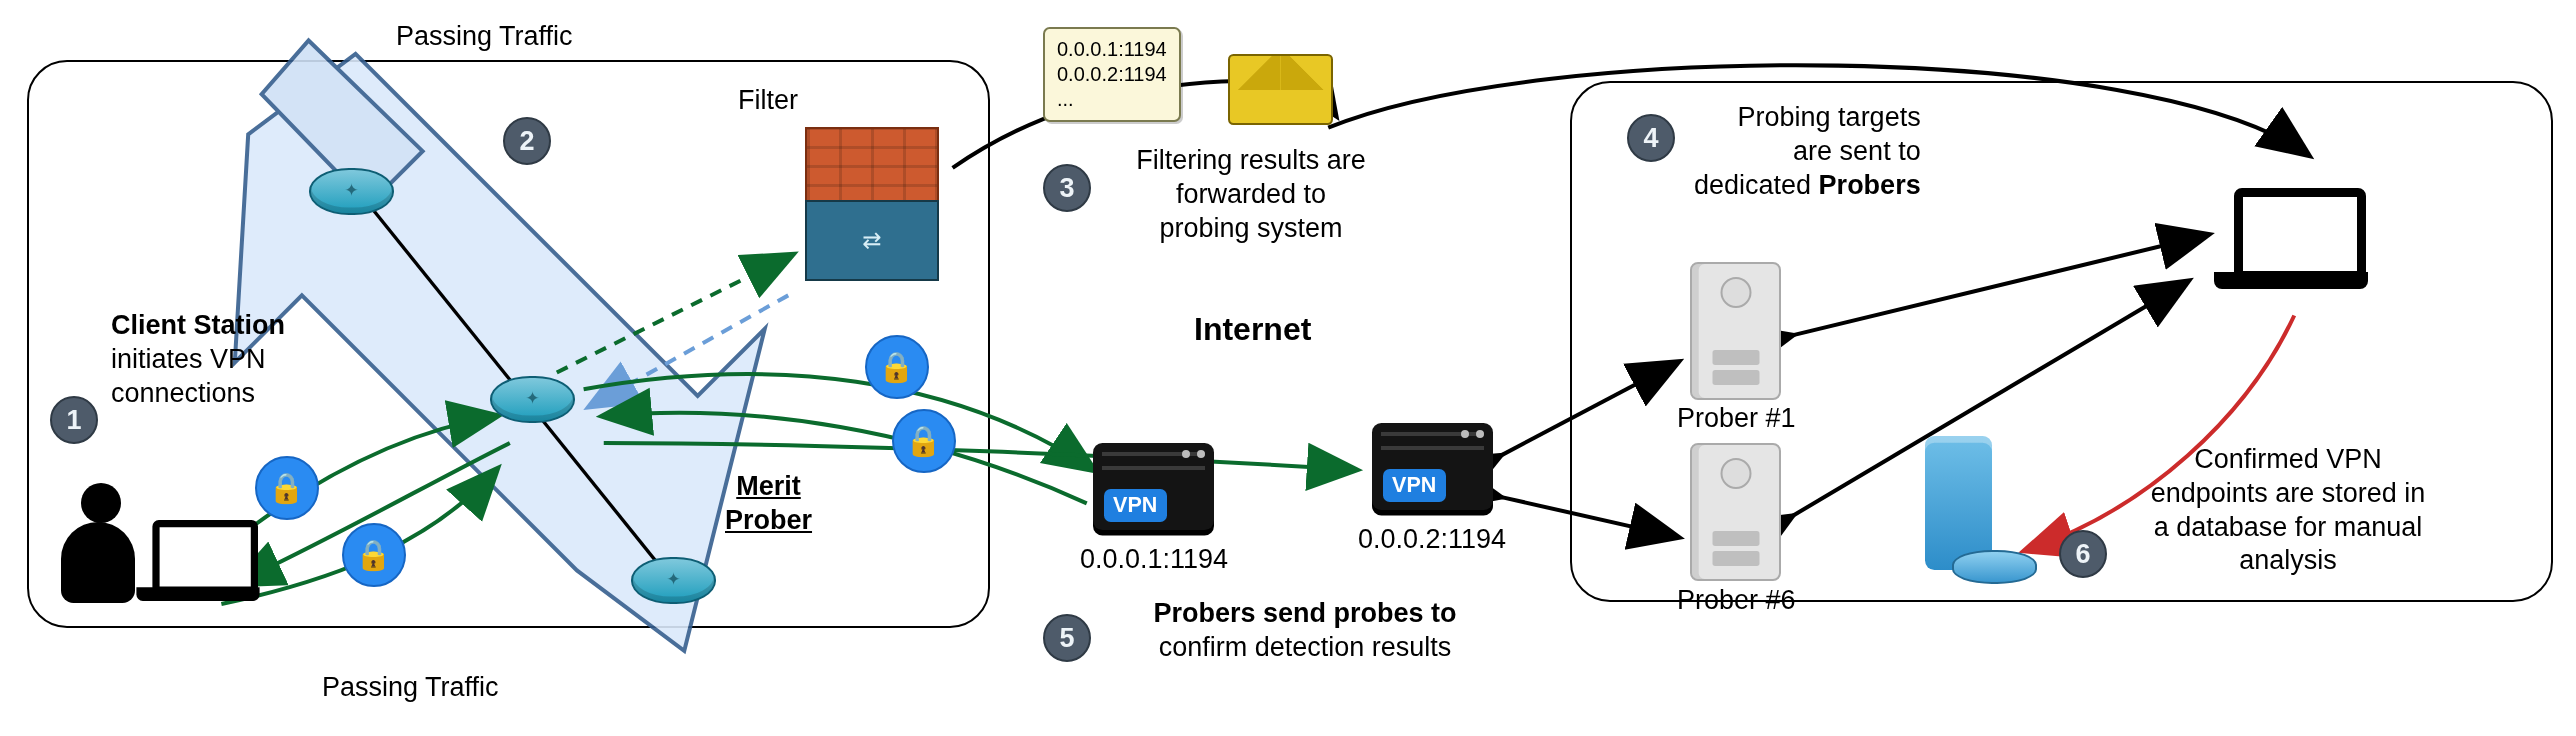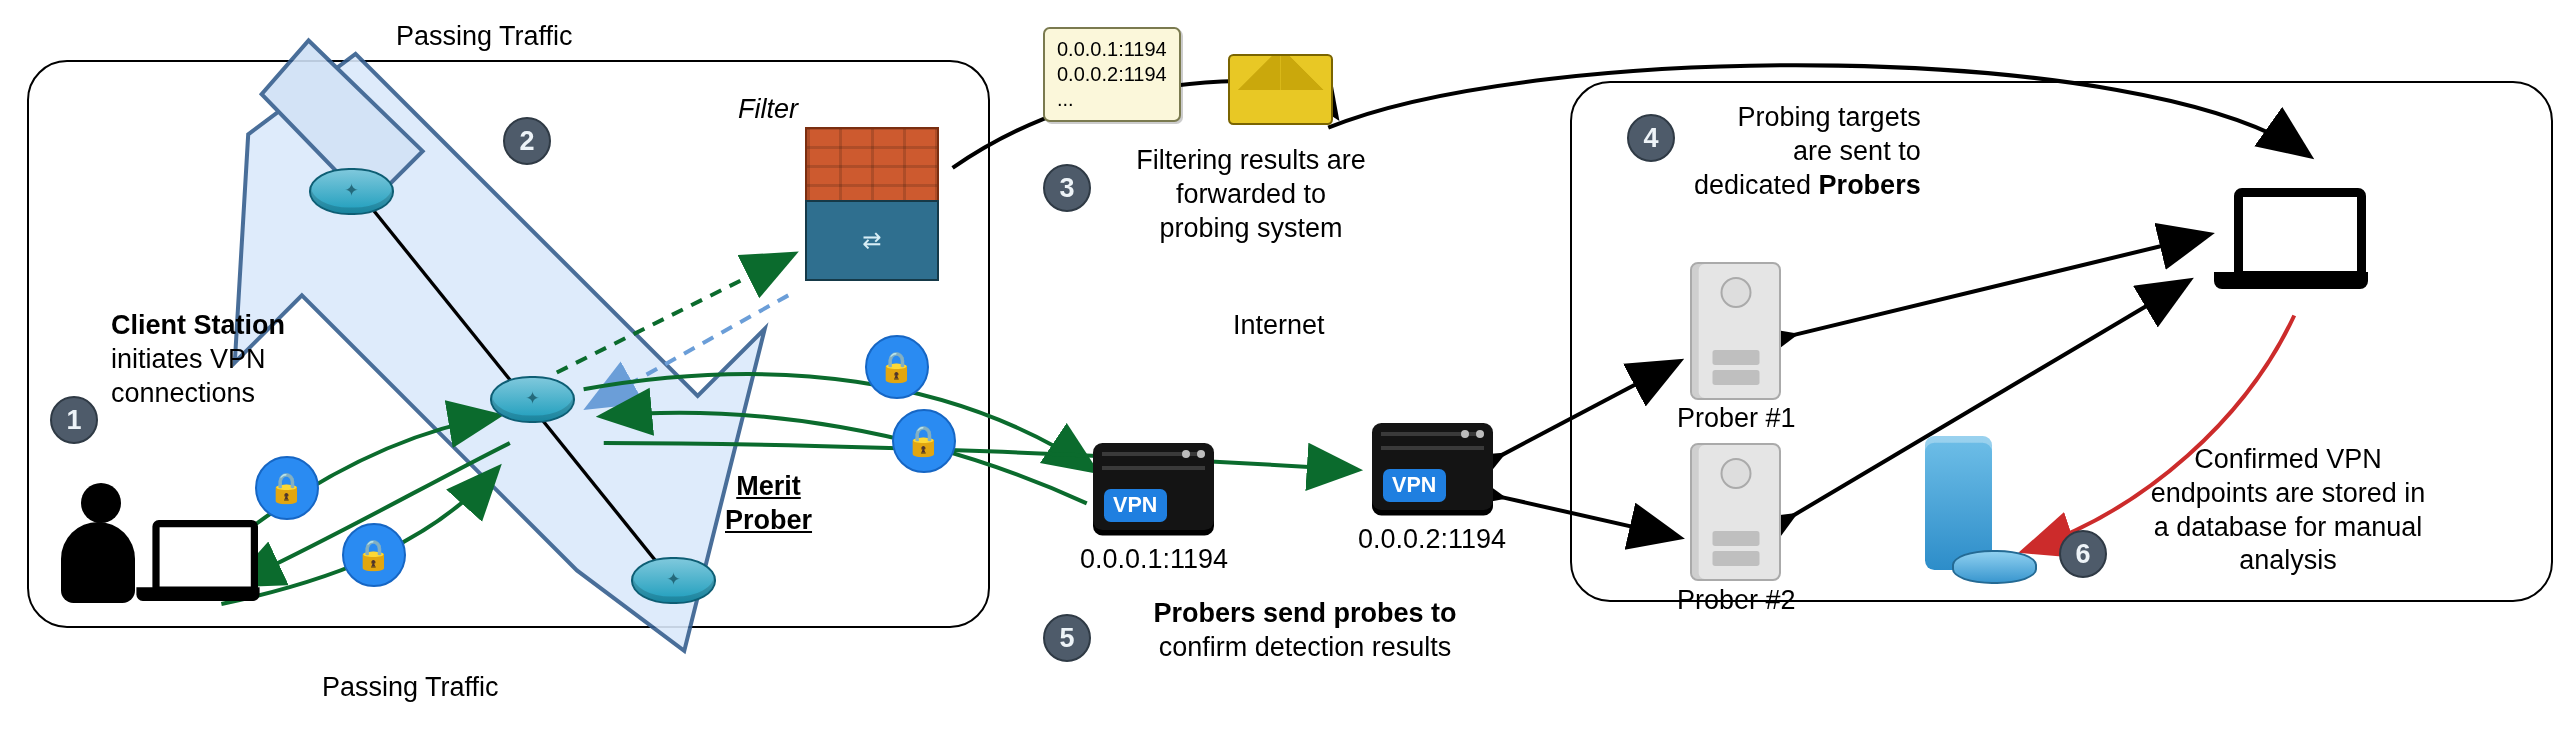--- a/index.html
+++ b/index.html
@@ -43,23 +43,22 @@
     color: #000;
     font-size: 27px;
   }
   .label.center { text-align: center; }
   .b { font-weight: 700; }
   .merit {
     text-decoration: underline;
     font-weight: 700;
   }
   .internet-hdr {
-    font-weight: 400;
-    font-size: 27px;
-    margin-left: 39px;
+    font-weight: 700;
+    font-size: 32px;
   }
   .router {
     position: absolute;
     width: 81px;
     height: 43px;
     border-radius: 40px / 23px;
     background: linear-gradient(#7ec8dc, #1d9dbc);
     border: 2.7px solid #0e5e74;
     box-shadow: inset 0 -5.4px 0 rgba(0,0,0,0.15);
   }
@@ -291,21 +290,21 @@
   </div>
   <div class="label" style="left:111px; top:309px; z-index:5;">
     <span class="b">Client Station</span><br>
     <span>initiates VPN</span><br>
     <span>connections</span>
   </div>
 
   <div class="step-badge" style="left:503px; top:117px; z-index:5;">
     <span>2</span>
   </div>
-  <div class="label" style="left:738px; top:93px; z-index:5;font-style:italic;">Filter</div>
+  <div class="label" style="left:738px; top:84px; z-index:5;">Filter</div>
   <div class="filterbox" style="left:805px; top:127px; z-index:4;">
     <div class="top"></div>
       <div class="bot">⇄</div>
   </div>
 
   <div class="label center" style="left:725px; top:470px; z-index:5;">
     <span class="merit">Merit</span><br>
     <span class="merit">Prober</span>
   </div>
 
@@ -360,21 +359,21 @@
   <div class="label" style="left:1694px; top:101px; z-index:5;text-align:right;">
     <span>Probing targets</span><br>
     <span>are sent to</span><br>
     <span>dedicated <span class="b">Probers</span></span>
   </div>
 
   <div class="tower" style="left:1690px; top:262px; z-index:4;"></div>
   <div class="label" style="left:1677px; top:402px; z-index:5;">Prober #1</div>
 
   <div class="tower" style="left:1690px; top:443px; z-index:4;"></div>
-  <div class="label" style="left:1677px; top:584px; z-index:5;">Prober #2</div>
+  <div class="label" style="left:1677px; top:584px; z-index:5;">Prober #6</div>
 
   <div class="laptop" style="left:2214px; top:188px; z-index:4;">
     <div class="screen"></div>
       <div class="base"></div>
   </div>
 
   <div class="db" style="left:1925px; top:436px; z-index:4;"></div>
   <div class="db-plate" style="left:1952px; top:550px; z-index:5;"></div>
 
   <div class="step-badge" style="left:2059px; top:530px; z-index:5;">

